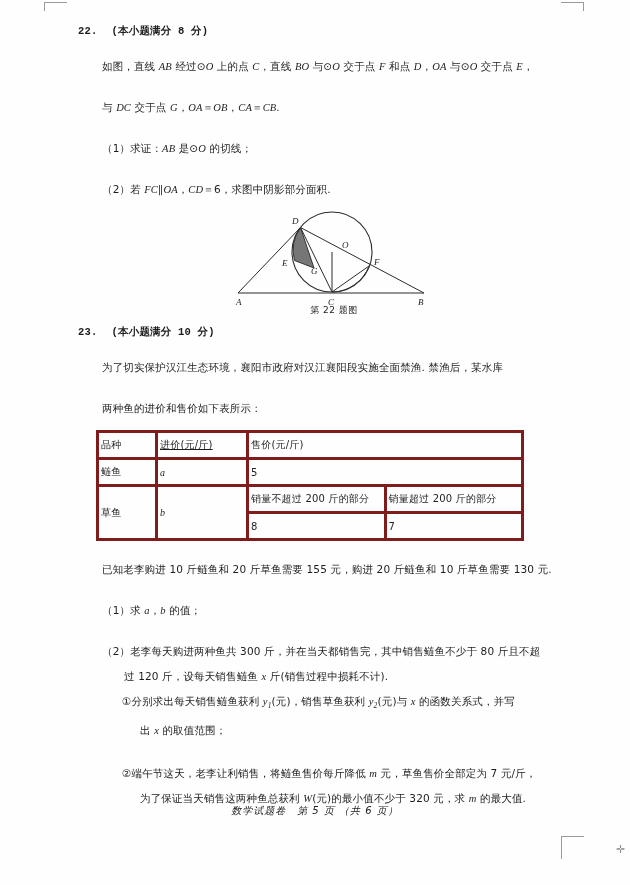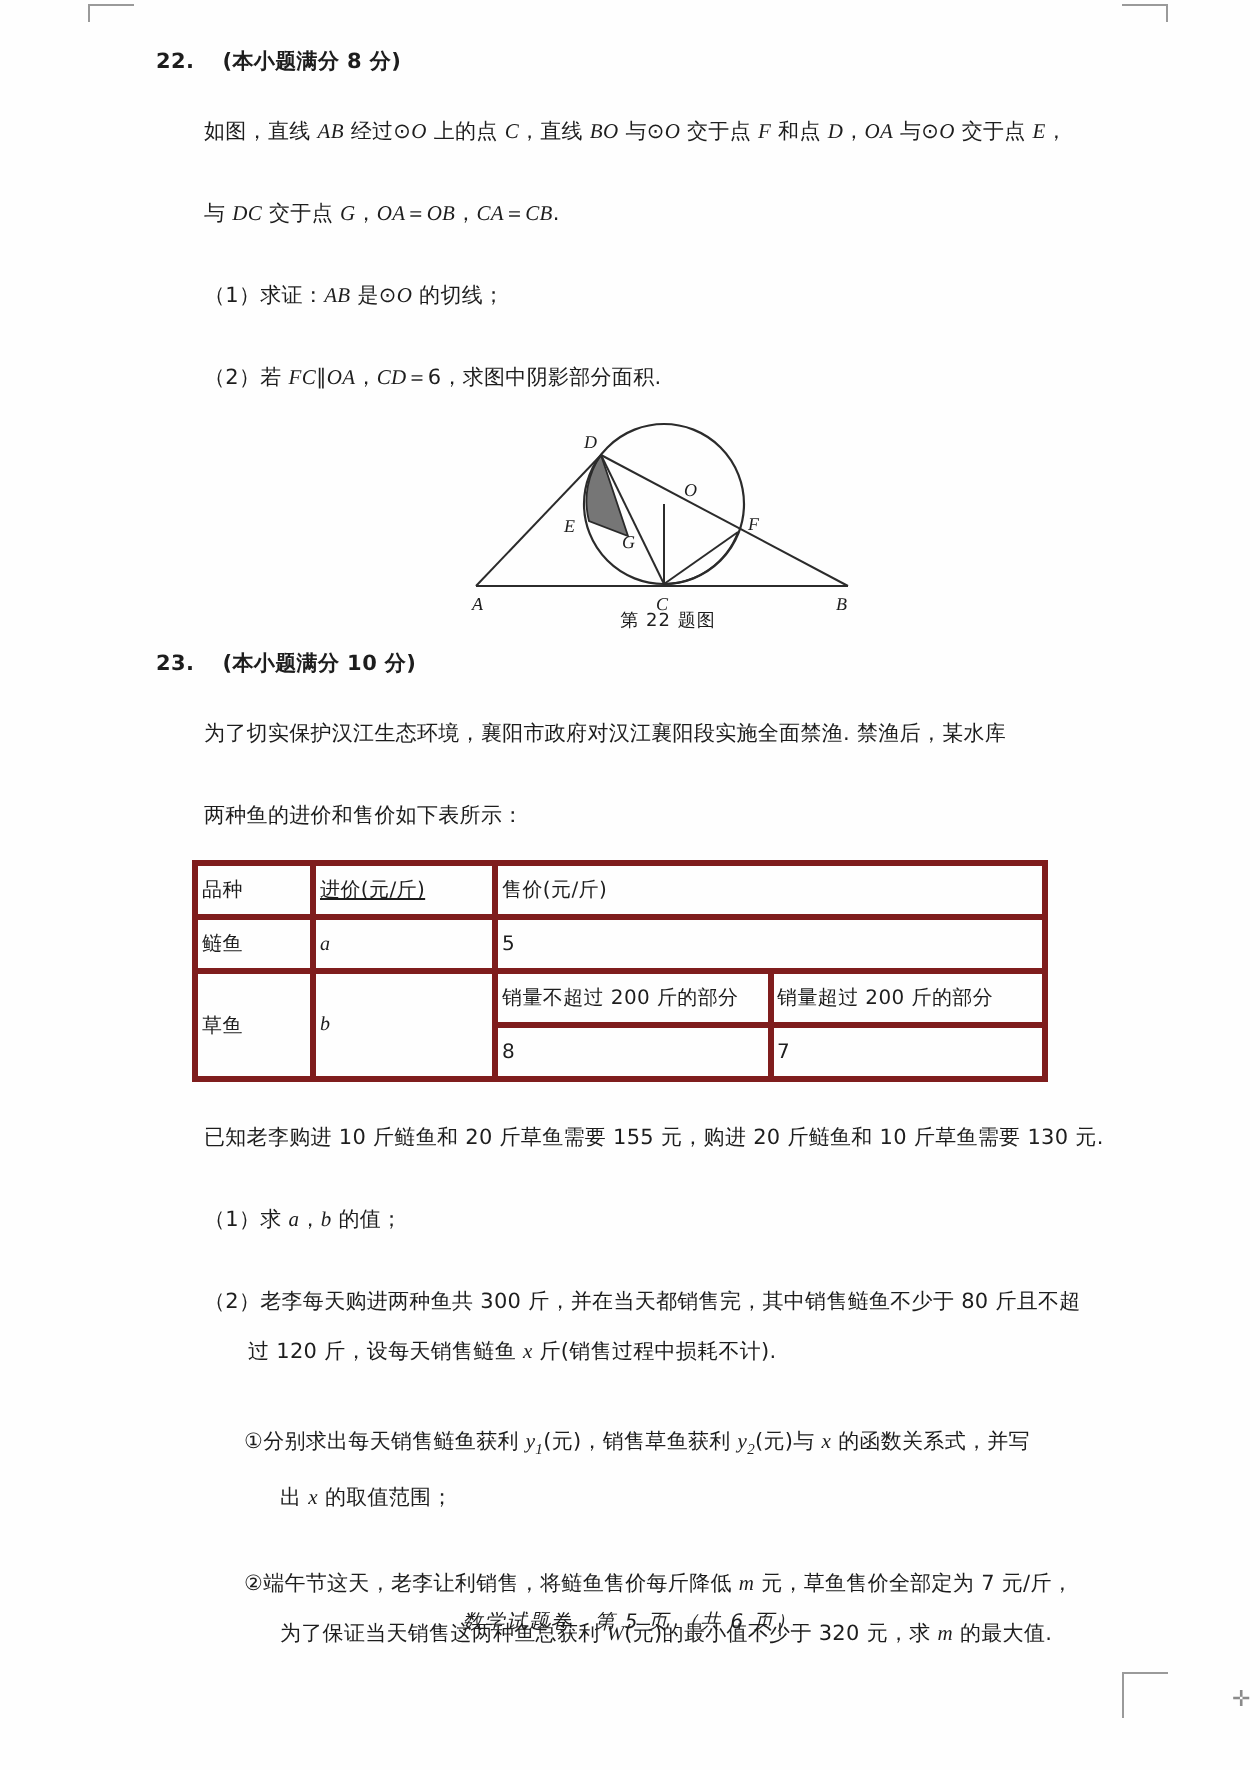--- a/index.html
+++ b/index.html
@@ -49,20 +49,21 @@
     top: 24px;
     width: 466px;
   }
 
   .qhead {
     font-weight: bold;
     font-size: 10.5px;
     letter-spacing: 0.2px;
     margin: 0 0 7px 0;
     white-space: nowrap;
+    font-family: Liberation Mono, monospace;
   }
   .qhead .num { margin-right: 14px; }
 
   .body-line {
     font-size: 10.5px;
     line-height: 25px;
     margin: 0;
     white-space: nowrap;
     letter-spacing: 0.15px;
   }
@@ -222,21 +223,21 @@
             <td>8</td>
             <td>7</td>
           </tr>
         </tbody>
       </table>
 
       <p class="body-line indent1">已知老李购进 10 斤鲢鱼和 20 斤草鱼需要 155 元，购进 20 斤鲢鱼和 10 斤草鱼需要 130 元.</p>
       <p class="body-line indent1">（1）求 <span class="ital">a</span>，<span class="ital">b</span> 的值；</p>
       <p class="body-line indent1">（2）老李每天购进两种鱼共 300 斤，并在当天都销售完，其中销售鲢鱼不少于 80 斤且不超</p>
       <p class="body-line indent3">过 120 斤，设每天销售鲢鱼 <span class="ital">x</span> 斤(销售过程中损耗不计).</p>
-      <p class="body-line indent2" style="padding-left:44px;margin-top:20px;">①分别求出每天销售鲢鱼获利 <span class="ital">y</span><span class="sub">1</span>(元)，销售草鱼获利 <span class="ital">y</span><span class="sub">2</span>(元)与 <span class="ital">x</span> 的函数关系式，并写</p>
+      <p class="body-line indent2" style="padding-left:44px;">①分别求出每天销售鲢鱼获利 <span class="ital">y</span><span class="sub">1</span>(元)，销售草鱼获利 <span class="ital">y</span><span class="sub">2</span>(元)与 <span class="ital">x</span> 的函数关系式，并写</p>
       <p class="body-line indent4">出 <span class="ital">x</span> 的取值范围；</p>
       <p class="body-line indent2" style="padding-left:44px;margin-top:18px;">②端午节这天，老李让利销售，将鲢鱼售价每斤降低 <span class="ital">m</span> 元，草鱼售价全部定为 7 元/斤，</p>
       <p class="body-line indent4">为了保证当天销售这两种鱼总获利 <span class="ital">W</span>(元)的最小值不少于 320 元，求 <span class="ital">m</span> 的最大值.</p>
     </div>
 
   </div>
 
   <div class="footer">数学试题卷　第 5 页 （共 6 页）</div>
 
 </div>

